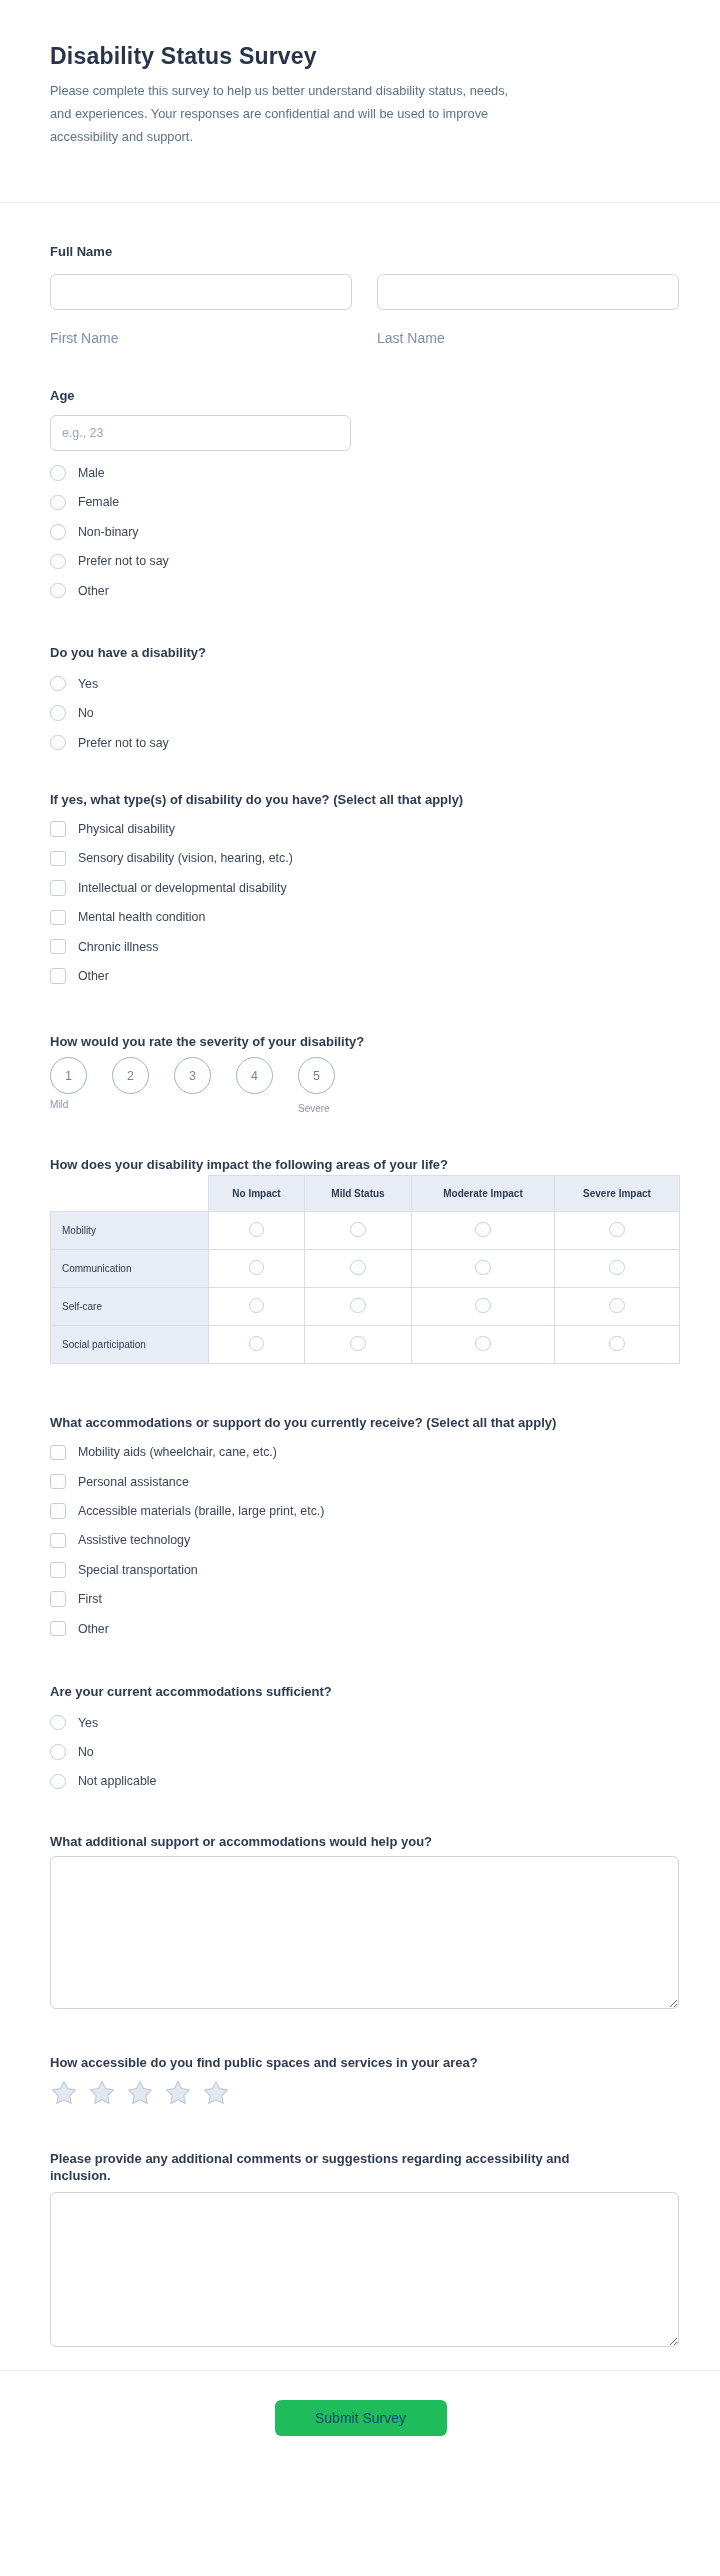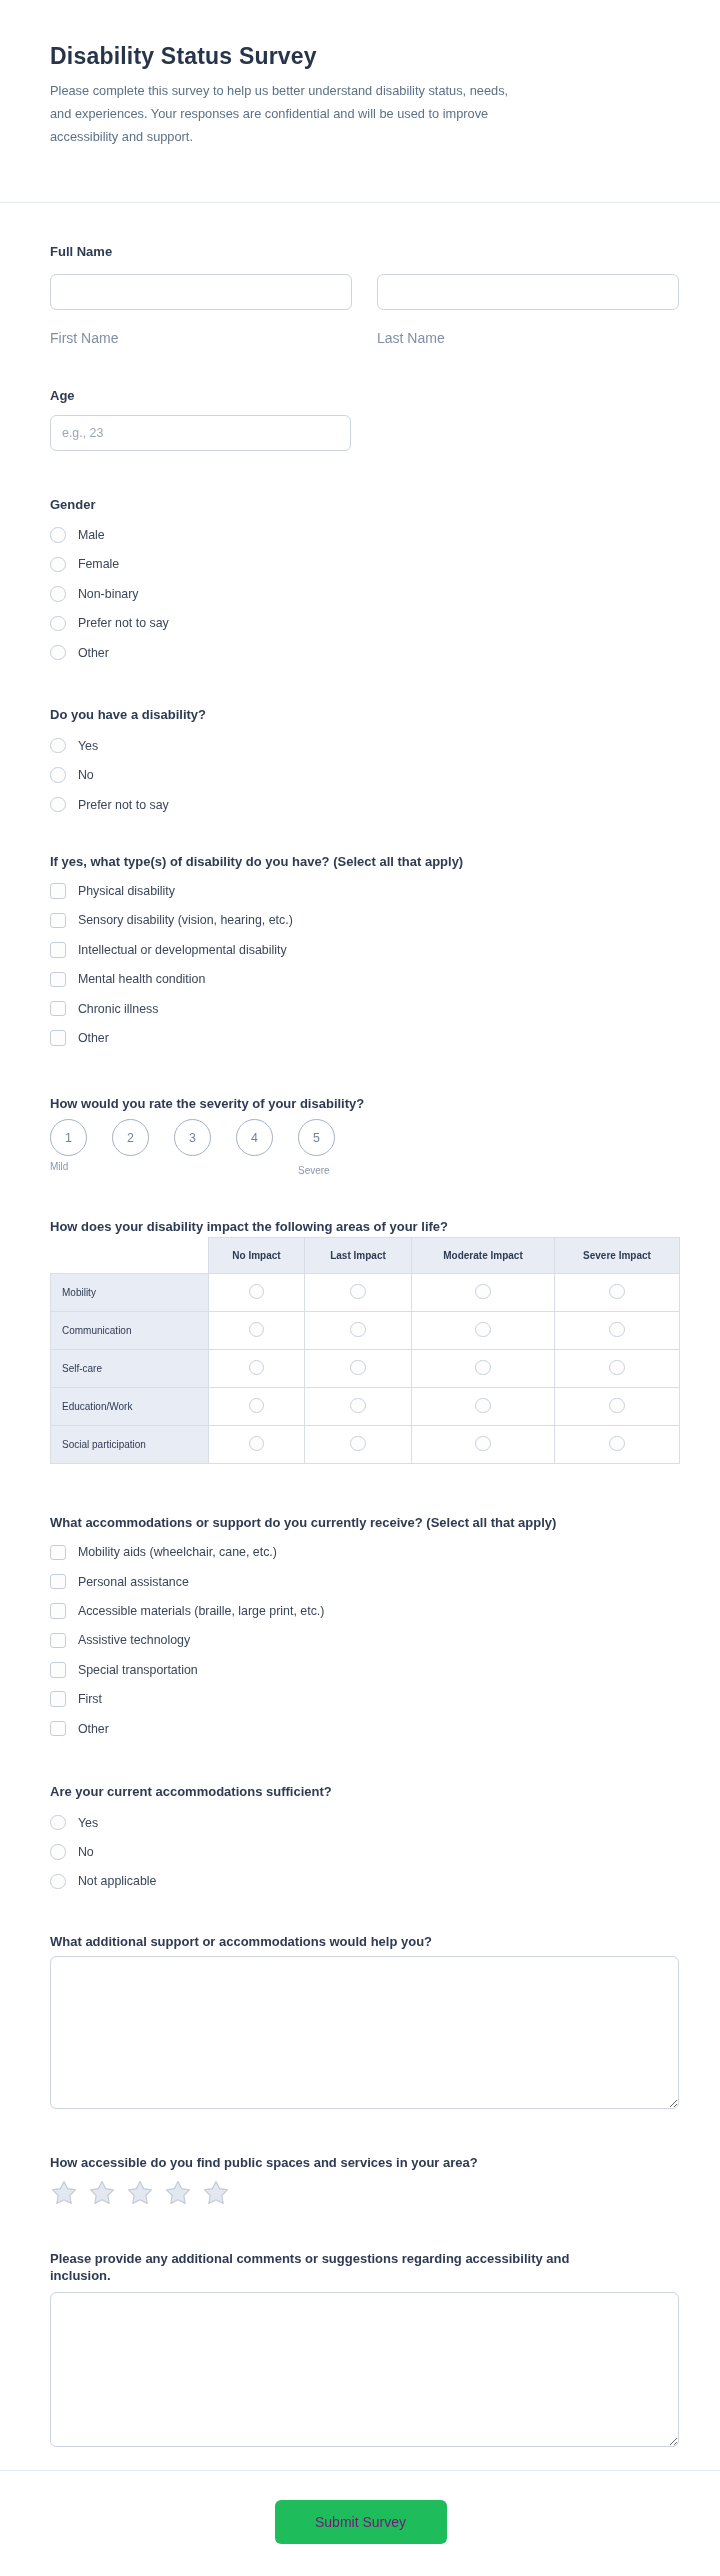--- a/index.html
+++ b/index.html
@@ -178,23 +178,23 @@
 
   
   .stars-row { display: flex; gap: 10px; margin-top: 7.7px; }
   .star { width: 28px; height: 28px; cursor: pointer; }
 
   
   .footer { text-align: center; margin-top: 29px; padding-bottom: 40px; }
   .submit-btn {
     display: inline-block;
     width: 172px;
-    height: 44px;
+    height: 36px;
     background: #1fbc5c;
-    color: #701a75;
+    color: #0c4a6e;
     font-size: 14px;
     font-weight: 400;
     font-family: inherit;
     border: none;
     border-radius: 6.2px;
     cursor: pointer;
     text-align: center;
   }
 </style>
 </head>
@@ -230,21 +230,20 @@
     </section>
 
     <section>
       <div class="q-label mt-54">Age</div>
       <div class="age-input-wrap">
         <input class="text-input" type="text" placeholder="e.g., 23" style="">
       </div>
     </section>
 
     <section>
-      <div class="q-label mt-58">Gender</div>
       <div class="opt-group">
           <label class="opt-row">
             <span class="ctl radio"></span>
             <span class="opt-text">Male</span>
           </label>
           <label class="opt-row">
             <span class="ctl radio"></span>
             <span class="opt-text">Female</span>
           </label>
           <label class="opt-row">
@@ -332,21 +331,21 @@
           <col style="width:158px">
             <col style="width:96px">
             <col style="width:107px">
             <col style="width:143px">
             <col style="width:125px">
         </colgroup>
         <thead>
             <tr>
               <th class="corner"></th>
               <th>No Impact</th>
-              <th>Last Impact</th>
+              <th>Mild Status</th>
               <th>Moderate Impact</th>
               <th>Severe Impact</th>
             </tr>
           </thead>
         <tbody>
             <tr>
               <td class="row-label">Mobility</td>
               <td class="cell"><span class="table-radio"></span></td>
               <td class="cell"><span class="table-radio"></span></td>
               <td class="cell"><span class="table-radio"></span></td>
@@ -354,27 +353,20 @@
             </tr>
             <tr>
               <td class="row-label">Communication</td>
               <td class="cell"><span class="table-radio"></span></td>
               <td class="cell"><span class="table-radio"></span></td>
               <td class="cell"><span class="table-radio"></span></td>
               <td class="cell"><span class="table-radio"></span></td>
             </tr>
             <tr>
               <td class="row-label">Self-care</td>
-              <td class="cell"><span class="table-radio"></span></td>
-              <td class="cell"><span class="table-radio"></span></td>
-              <td class="cell"><span class="table-radio"></span></td>
-              <td class="cell"><span class="table-radio"></span></td>
-            </tr>
-            <tr>
-              <td class="row-label">Education/Work</td>
               <td class="cell"><span class="table-radio"></span></td>
               <td class="cell"><span class="table-radio"></span></td>
               <td class="cell"><span class="table-radio"></span></td>
               <td class="cell"><span class="table-radio"></span></td>
             </tr>
             <tr>
               <td class="row-label">Social participation</td>
               <td class="cell"><span class="table-radio"></span></td>
               <td class="cell"><span class="table-radio"></span></td>
               <td class="cell"><span class="table-radio"></span></td>

